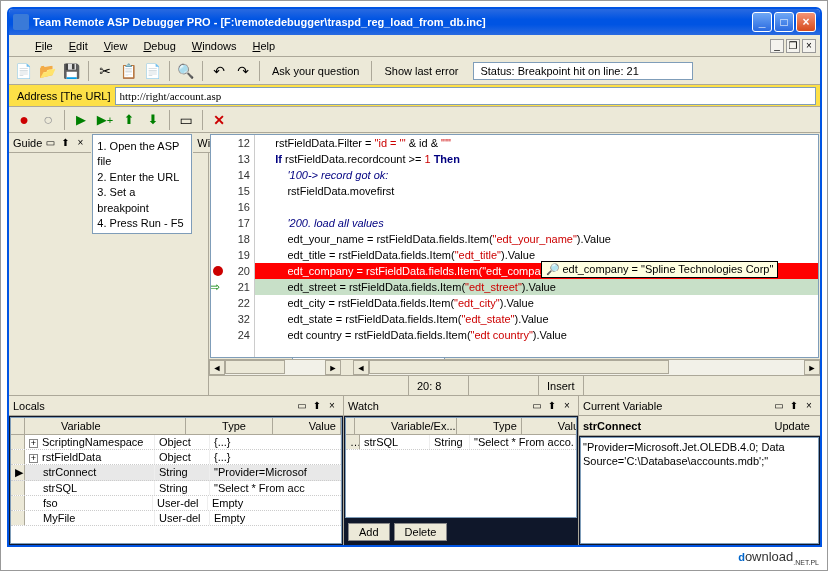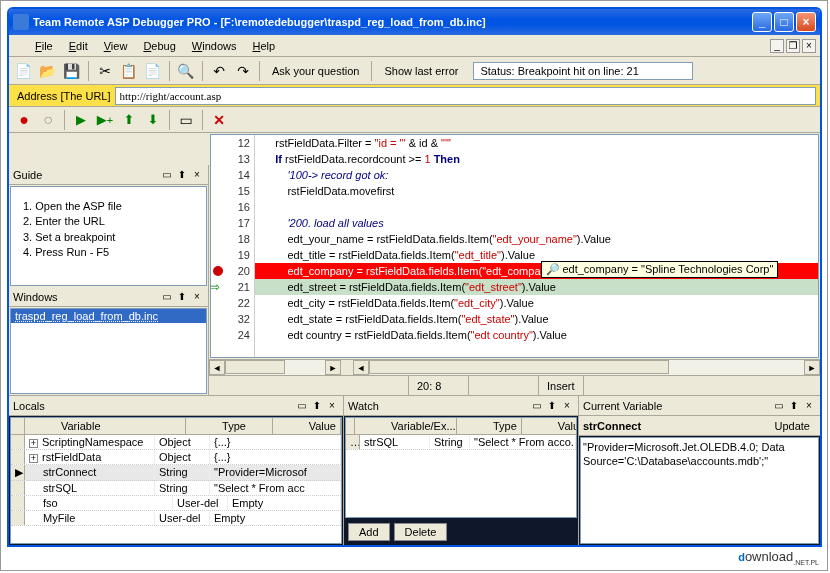--- a/index.html
+++ b/index.html
@@ -33,28 +33,28 @@
 .addrbar { height: 22px; background: #fde047; display: flex; align-items: center; padding: 2px 4px; border-bottom: 1px solid #aca899; }
 .addrbar .lab { padding: 0 4px; }
 .addr-input { flex: 1; background: #fff; border: 1px solid #7f9db9; padding: 1px 4px; height: 18px; font-family: "Microsoft Sans Serif"; }
 
 .toolbar2 { height: 26px; background: #ece9d8; display: flex; align-items: center; padding: 2px 4px; border-bottom: 1px solid #aca899; gap: 2px; }
 .record-dot { color: #cc0000; font-size: 16px; }
 .empty-dot { color: #999; font-size: 16px; }
 .play { color: #008000; font-size: 13px; }
 
 .main-area { flex: 1; display: flex; overflow: hidden; }
-.left-col { width: 200px; display: flex; flex-direction: column; border-right: 1px solid #aca899; margin-top: 32px; }
+.left-col { width: 200px; display: flex; flex-direction: row; border-right: 1px solid #aca899; }
 .right-col { flex: 1; display: flex; flex-direction: column; overflow: hidden; }
 
 .panel-hdr { height: 20px; background: #ece9d8; border-bottom: 1px solid #aca899; display: flex; align-items: center; padding: 0 4px; font-weight: normal; }
 .panel-hdr .ptitle { flex: 1; }
 .phdr-icon { width: 14px; height: 14px; font-size: 10px; display: flex; align-items: center; justify-content: center; cursor: pointer; margin-left: 1px; }
 
-.guide-body { background: #fff; border: 1px solid #7f9db9; margin: 1px; flex: 1; padding: 12px; line-height: 1.4; }
+.guide-body { background: #fff; border: 1px solid #7f9db9; margin: 1px; flex: 1; padding: 4px; line-height: 1.4; }
 
 .windows-body { background: #fff; border: 1px solid #7f9db9; margin: 1px; flex: 1; }
 .win-item { padding: 1px 4px; }
 .win-sel { background: #316ac5; color: #fff; text-decoration: underline dotted; }
 
 .code-area { flex: 1; background: #fff; border: 1px solid #7f9db9; margin: 1px; display: flex; overflow: hidden; font-family: "Courier New", monospace; font-size: 13px; }
 .gutter { width: 44px; background: #fff; border-right: 1px solid #ccc; text-align: right; padding-right: 4px; color: #333; position: relative; }
 .gutter .gl { height: 16px; line-height: 16px; position: relative; }
 .bp-dot { position: absolute; left: 2px; width: 10px; height: 10px; background: #cc0000; border-radius: 50%; top: 3px; }
 .arrow-ptr { position: absolute; left: -1px; color: #008000; top: 0; font-size: 12px; }
@@ -280,21 +280,21 @@
                 <div class="gc" style="flex:1;">"Provider=Microsof</div>
               </div>
               <div class="grid-row">
                 <div class="gc row-ind"></div>
                 <div class="gc" style="width:130px;"><span style="display:inline-block;width:14px;"></span>strSQL</div>
                 <div class="gc" style="width:55px;">String</div>
                 <div class="gc" style="flex:1;">"Select * From acc</div>
               </div>
               <div class="grid-row">
                 <div class="gc row-ind"></div>
-                <div class="gc" style="width:148px;"><span style="display:inline-block;width:14px;"></span>fso</div>
+                <div class="gc" style="width:128px;"><span style="display:inline-block;width:14px;"></span>fso</div>
                 <div class="gc" style="width:55px;">User-del</div>
                 <div class="gc" style="flex:1;">Empty</div>
               </div>
               <div class="grid-row">
                 <div class="gc row-ind"></div>
                 <div class="gc" style="width:130px;"><span style="display:inline-block;width:14px;"></span>MyFile</div>
                 <div class="gc" style="width:55px;">User-del</div>
                 <div class="gc" style="flex:1;">Empty</div>
               </div>
             </div>

